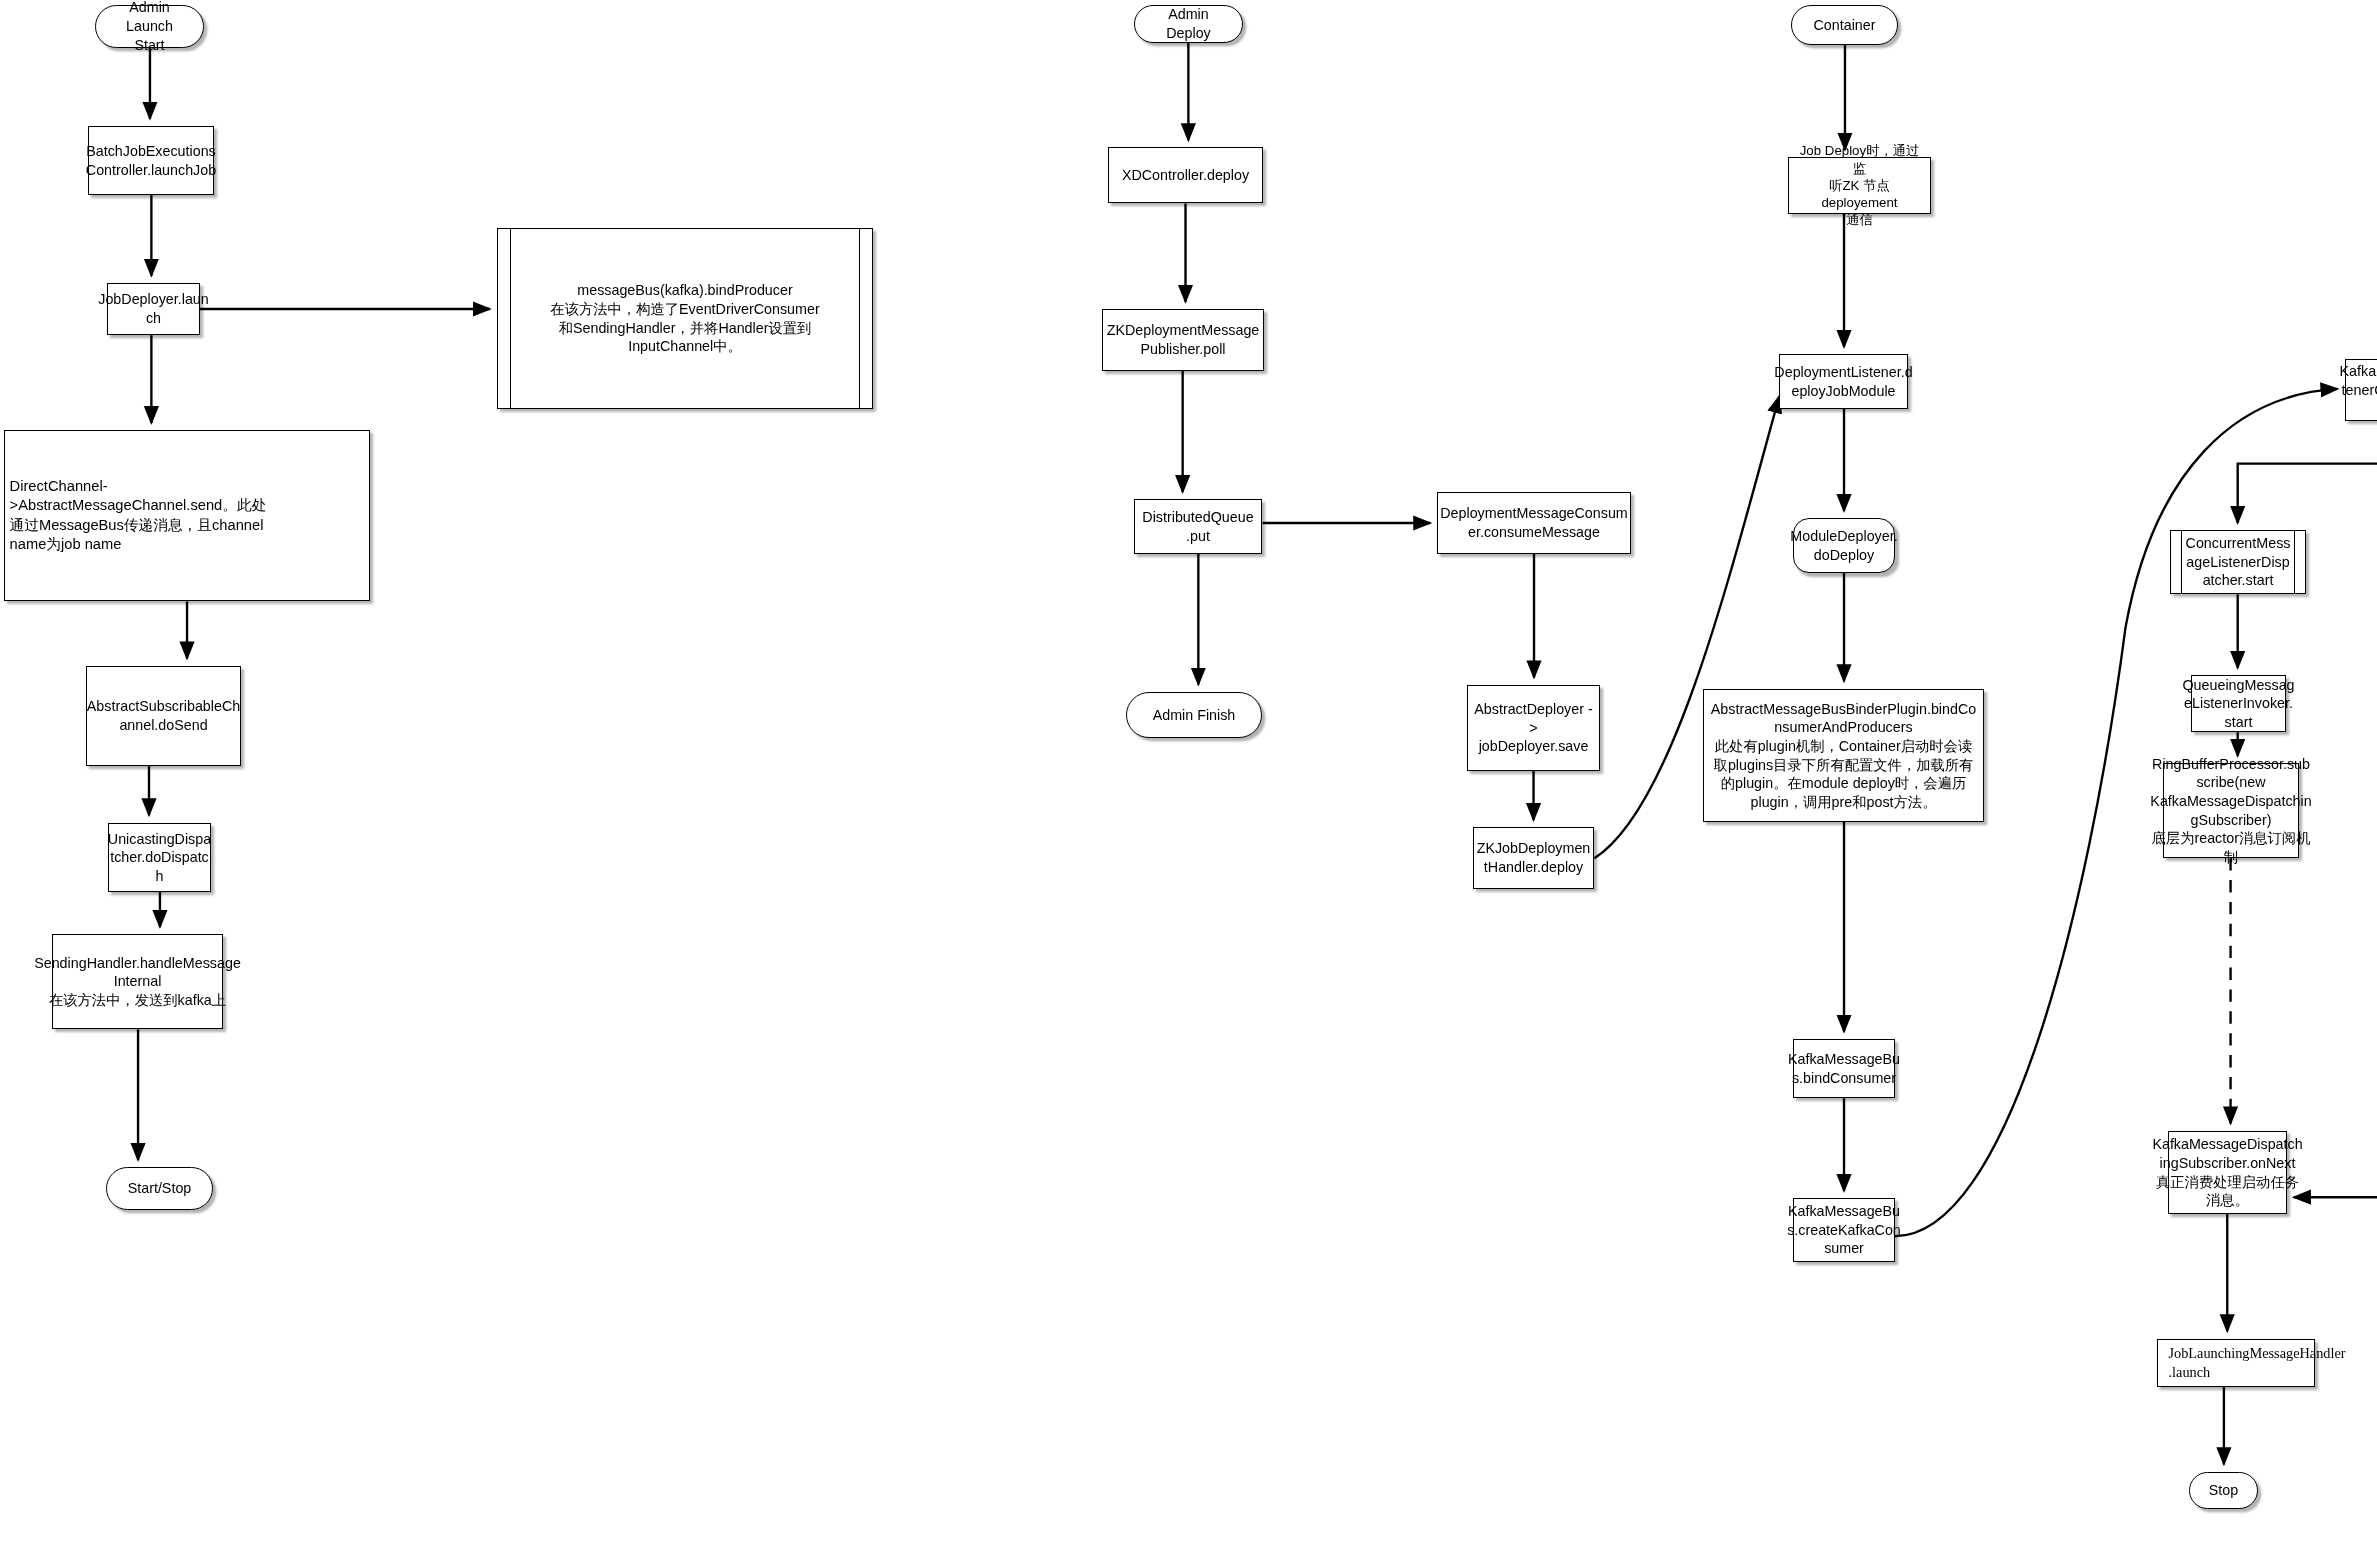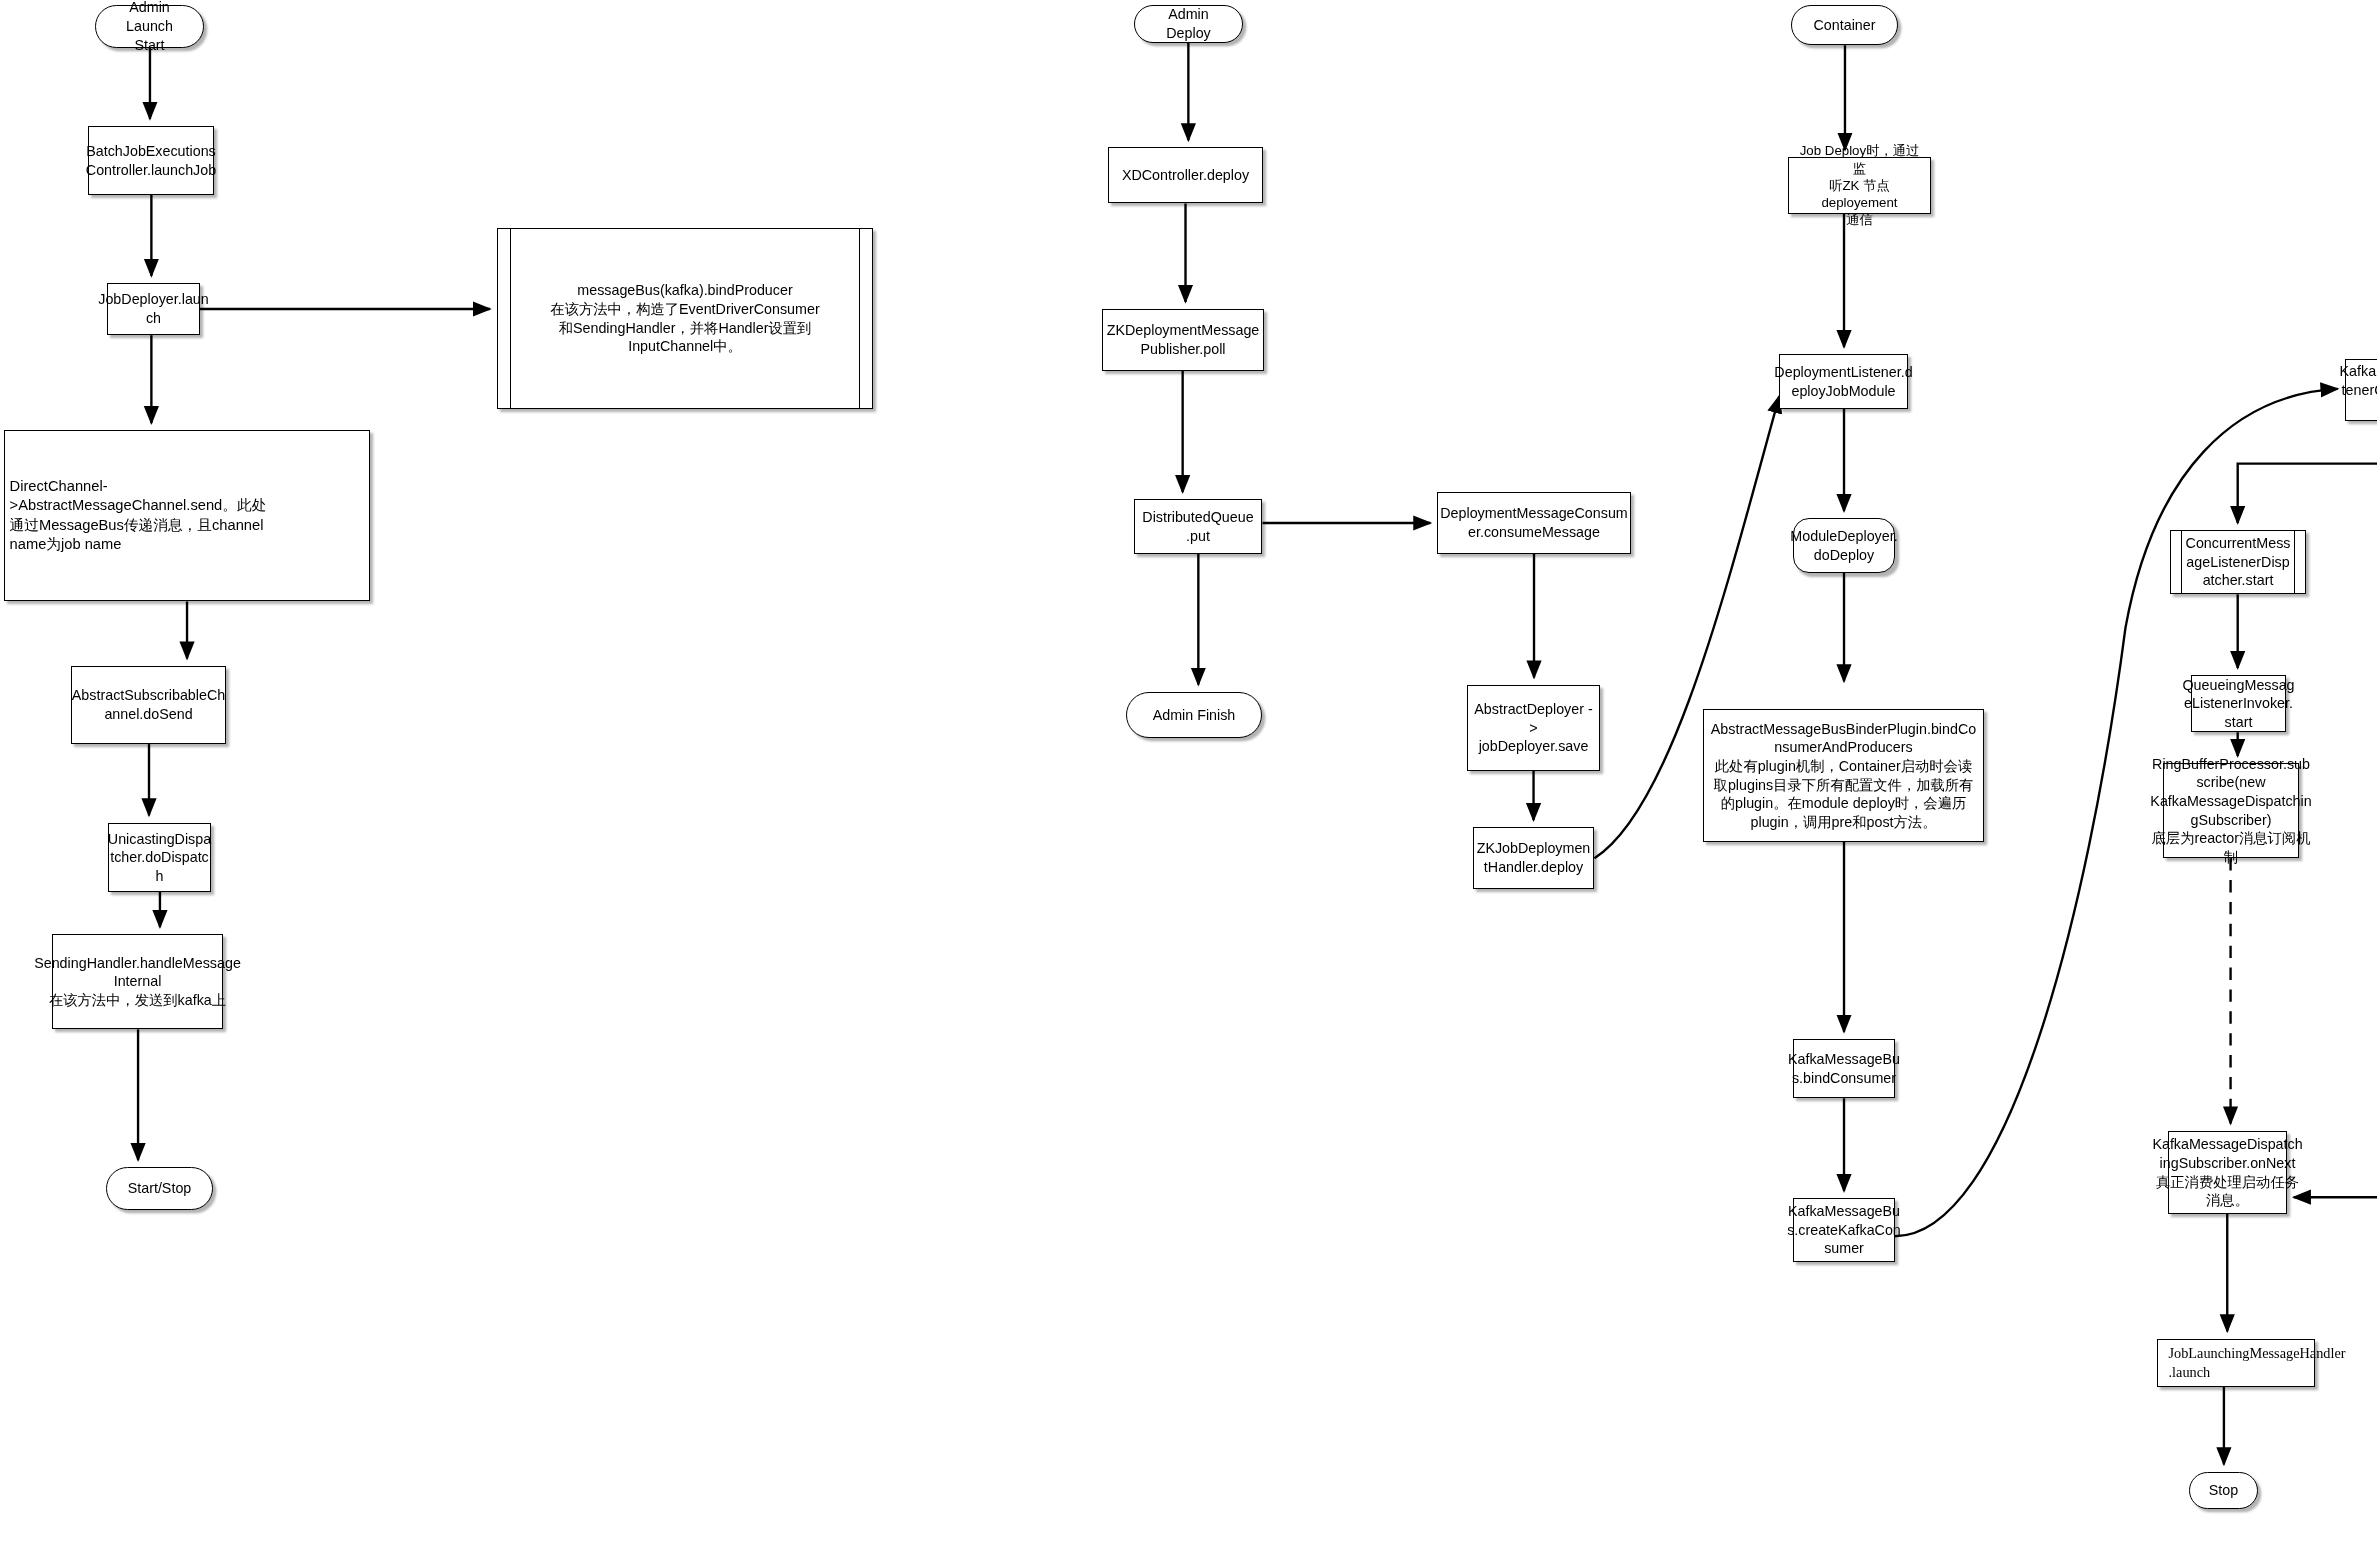--- a/index.html
+++ b/index.html
@@ -121,21 +121,21 @@
       <div class="node" style="left: 107px; top: 283px; width: 93px; height: 52px; font-size: 14.3px;"><span>JobDeployer.laun
 ch</span></div>
       <div class="node predef" style="left: 497px; top: 228px; width: 376px; height: 181px; font-size: 14.3px;"><div class="inner">messageBus(kafka).bindProducer
 在该方法中，构造了EventDriverConsumer
 和SendingHandler，并将Handler设置到
 InputChannel中。</div></div>
       <div class="node" style="left: 3.8px; top: 430px; width: 366px; height: 171px; font-size: 14.7px; justify-content: flex-start; text-align: left;"><span>DirectChannel-
 &gt;AbstractMessageChannel.send。此处
 通过MessageBus传递消息，且channel
 name为job name</span></div>
-      <div class="node" style="left: 71px; top: 666px; width: 155px; height: 78px; font-size: 14.3px;"><span>AbstractSubscribableCh
+      <div class="node" style="left: 86px; top: 666px; width: 155px; height: 100px; font-size: 14.3px;"><span>AbstractSubscribableCh
 annel.doSend</span></div>
       <div class="node" style="left: 108px; top: 823px; width: 103px; height: 69px; font-size: 14.3px;"><span>UnicastingDispa
 tcher.doDispatc
 h</span></div>
       <div class="node" style="left: 52px; top: 934px; width: 171px; height: 95px; font-size: 14.3px;"><span>SendingHandler.handleMessage
 Internal
 在该方法中，发送到kafka上</span></div>
       <div class="node terminator" style="left: 106px; top: 1167px; width: 107px; height: 43px; font-size: 14.3px;"><span>Start/Stop</span></div>
       <div class="node terminator" style="left: 1134px; top: 4.8px; width: 109px; height: 38px; font-size: 14.3px;"><span>Admin
 Deploy</span></div>
@@ -152,21 +152,21 @@
       <div class="node" style="left: 1473px; top: 827px; width: 121px; height: 62px; font-size: 14.3px;"><span>ZKJobDeploymen
 tHandler.deploy</span></div>
       <div class="node terminator" style="left: 1791px; top: 4.8px; width: 107px; height: 40px; font-size: 14.3px;"><span>Container</span></div>
       <div class="node" style="left: 1772px; top: 157px; width: 143px; height: 57px; font-size: 13.3px; margin-left: 16px;"><span>Job Deploy时，通过监
 听ZK 节点deployement
 通信</span></div>
       <div class="node" style="left: 1779px; top: 354px; width: 129px; height: 55px; font-size: 14.3px;"><span>DeploymentListener.d
 eployJobModule</span></div>
       <div class="node" style="left: 1793px; top: 518px; width: 102px; height: 55px; font-size: 14.3px; border-radius: 16px;"><span>ModuleDeployer.
 doDeploy</span></div>
-      <div class="node" style="left: 1703px; top: 689px; width: 281px; height: 133px; font-size: 14.3px; margin-top: 20px;"><span>AbstractMessageBusBinderPlugin.bindCo
+      <div class="node" style="left: 1703px; top: 689px; width: 281px; height: 133px; font-size: 14.3px;"><span>AbstractMessageBusBinderPlugin.bindCo
 nsumerAndProducers
 此处有plugin机制，Container启动时会读
 取plugins目录下所有配置文件，加载所有
 的plugin。在module deploy时，会遍历
 plugin，调用pre和post方法。</span></div>
       <div class="node" style="left: 1793px; top: 1039px; width: 102px; height: 59px; font-size: 14.3px;"><span>KafkaMessageBu
 s.bindConsumer</span></div>
       <div class="node" style="left: 1793px; top: 1198px; width: 102px; height: 64px; font-size: 14.3px;"><span>KafkaMessageBu
 s.createKafkaCon
 sumer</span></div>

